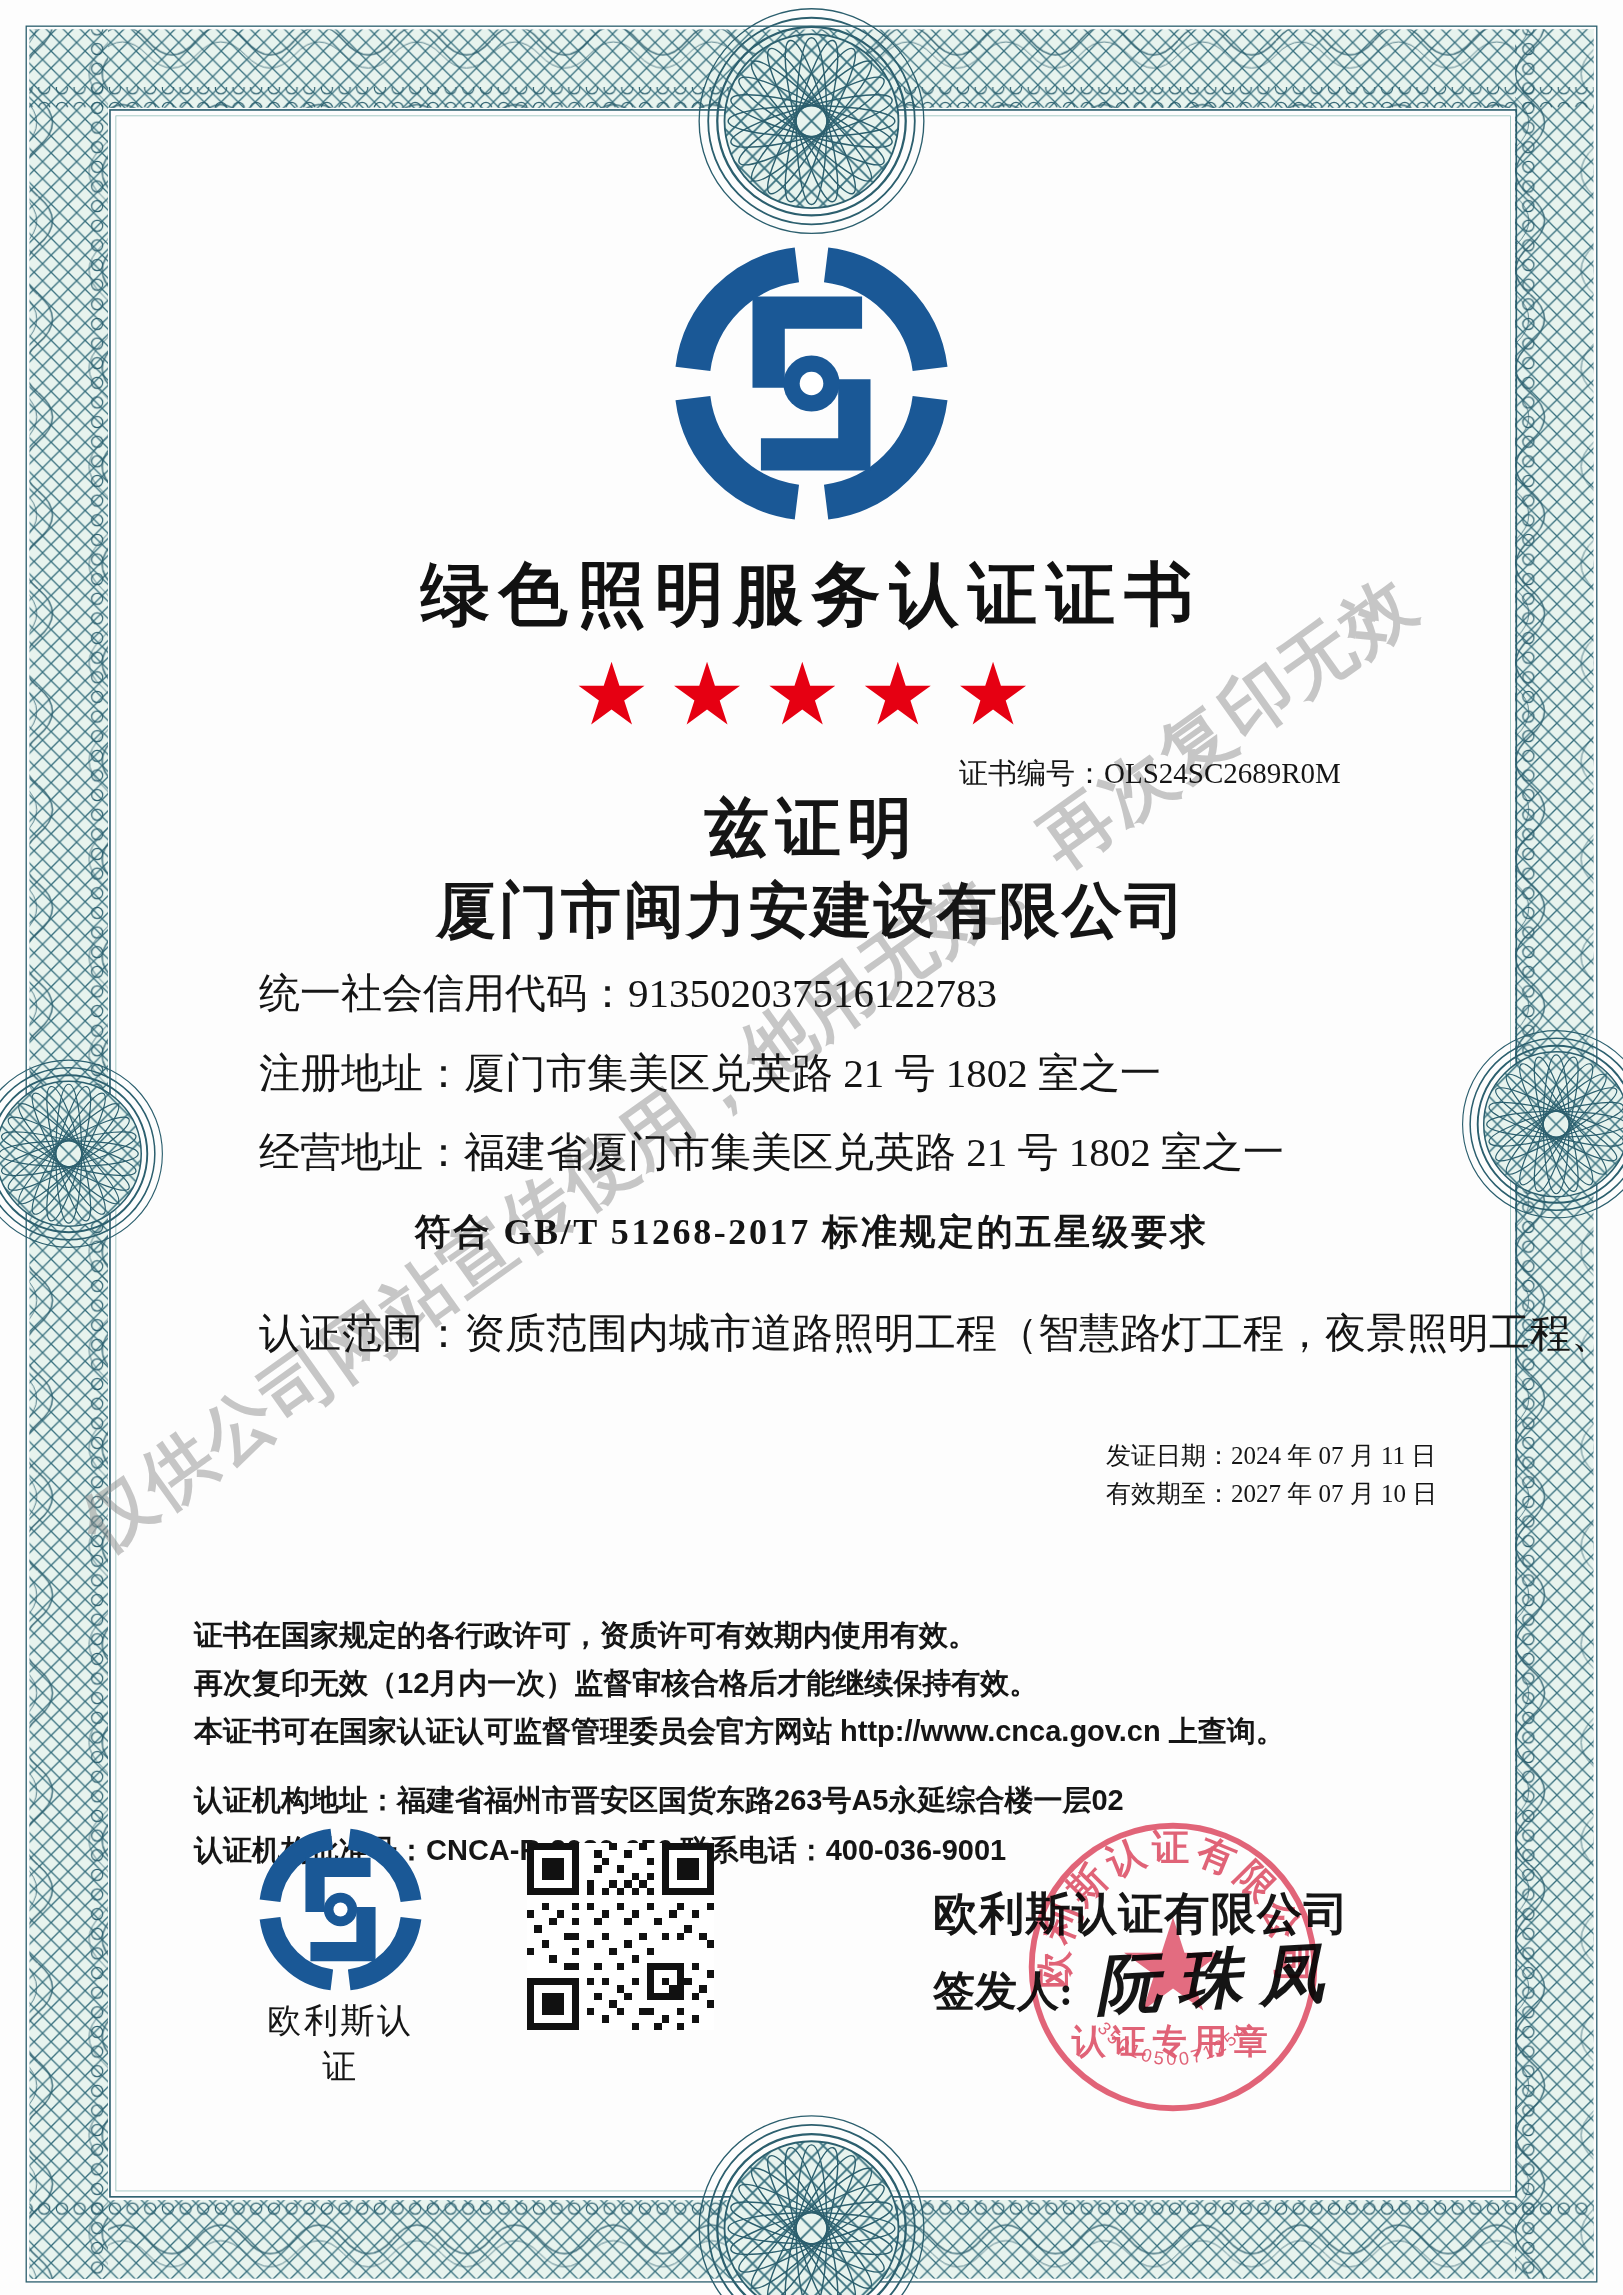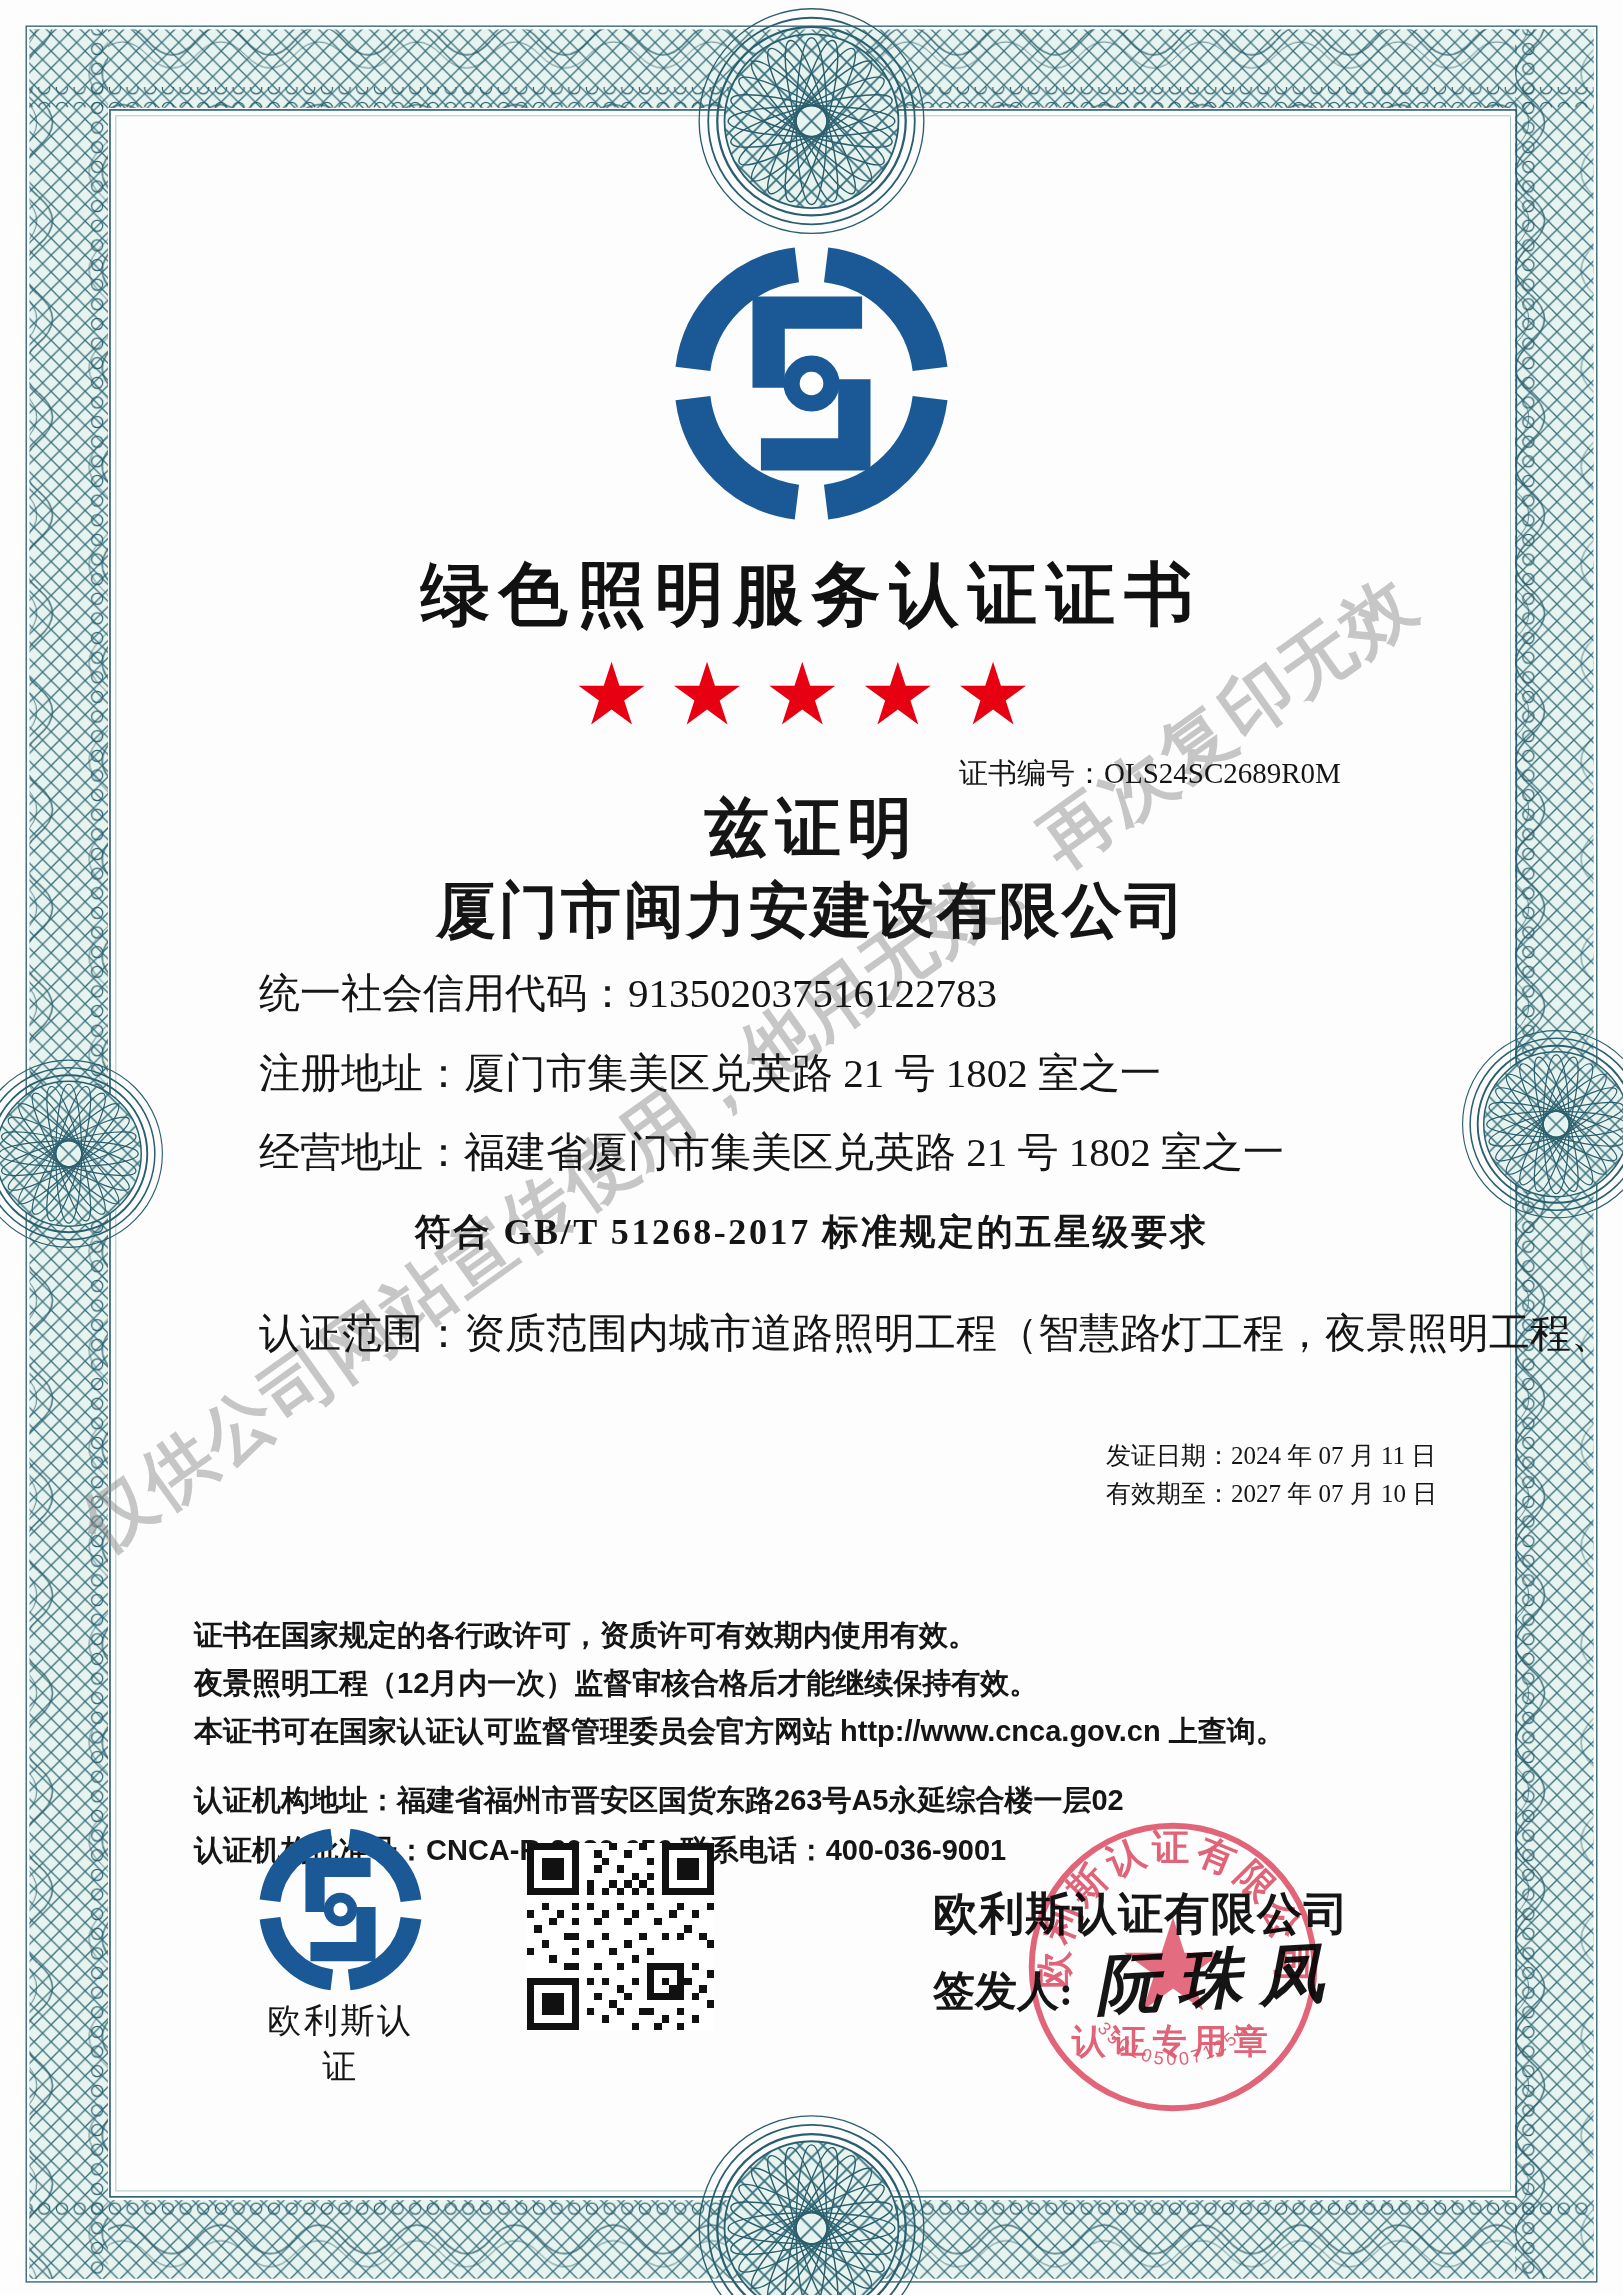--- a/index.html
+++ b/index.html
@@ -151,21 +151,21 @@
 
     <div class="abs infoline scope1">认证范围：资质范围内城市道路照明工程（智慧路灯工程，夜景照明工程、</div>
 
     <div class="abs dates">
       <div>发证日期：2024 年 07 月 11 日</div>
       <div>有效期至：2027 年 07 月 10 日</div>
     </div>
 
     <div class="abs notes">
       <div>证书在国家规定的各行政许可，资质许可有效期内使用有效。</div>
-      <div>夜景照明工程（12月内一次）监督审核合格后才能继续保持有效。</div>
+      <div>再次复印无效（12月内一次）监督审核合格后才能继续保持有效。</div>
       <div>本证书可在国家认证认可监督管理委员会官方网站 http://www.cnca.gov.cn 上查询。</div>
     </div>
 
     <div class="abs agency">
       <div>认证机构地址：福建省福州市晋安区国货东路263号A5永延综合楼一层02</div>
       <div>认证机构批准号：CNCA-R-2020-656  联系电话：400-036-9001</div>
     </div>
 
     <svg class="abs logo-bottom" width="167" height="167" viewBox="0 0 255 255">
       <use href="#orglogo" width="255" height="255"></use>

